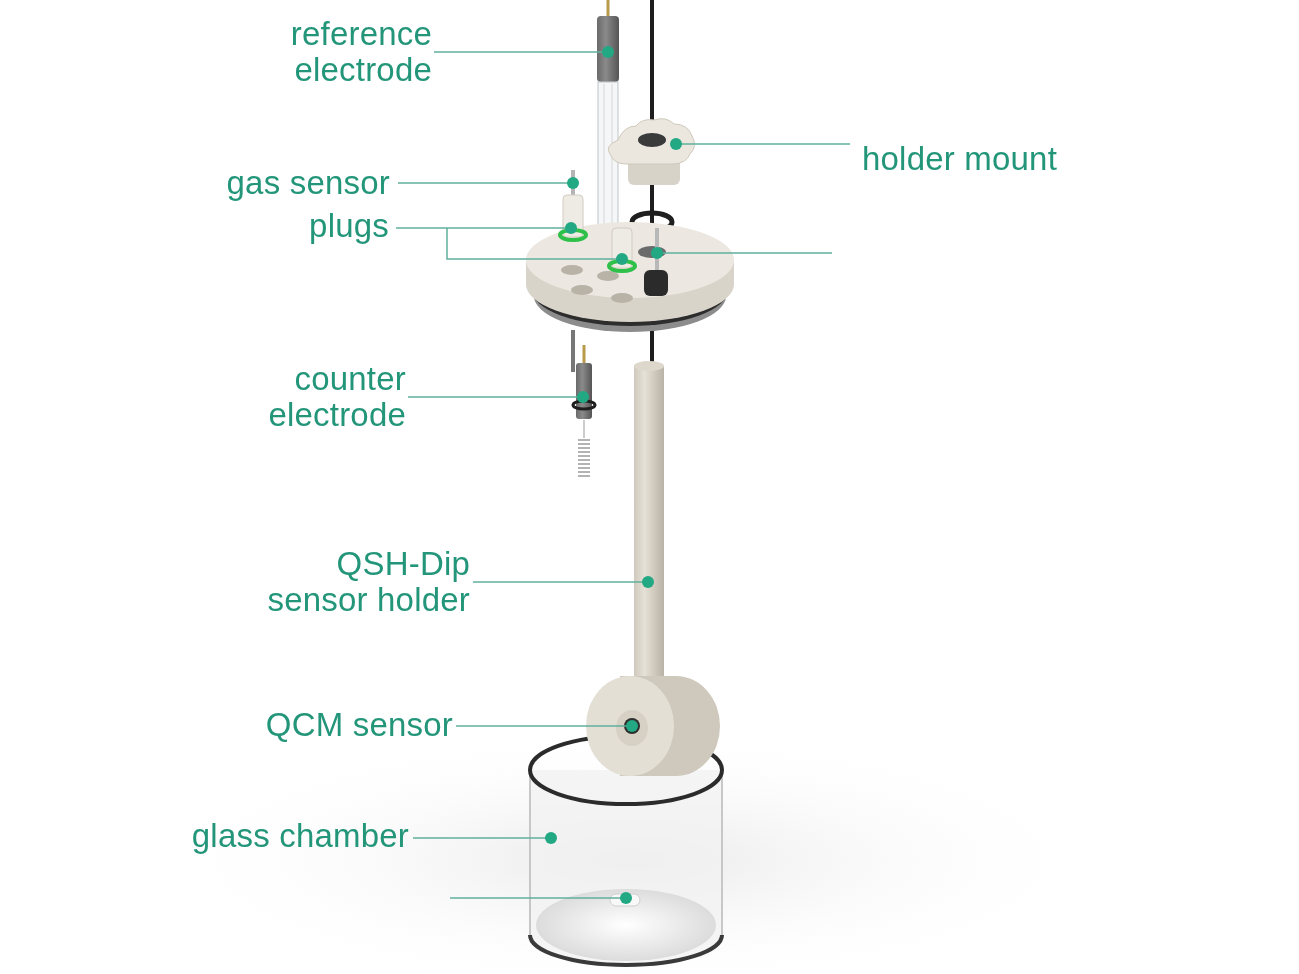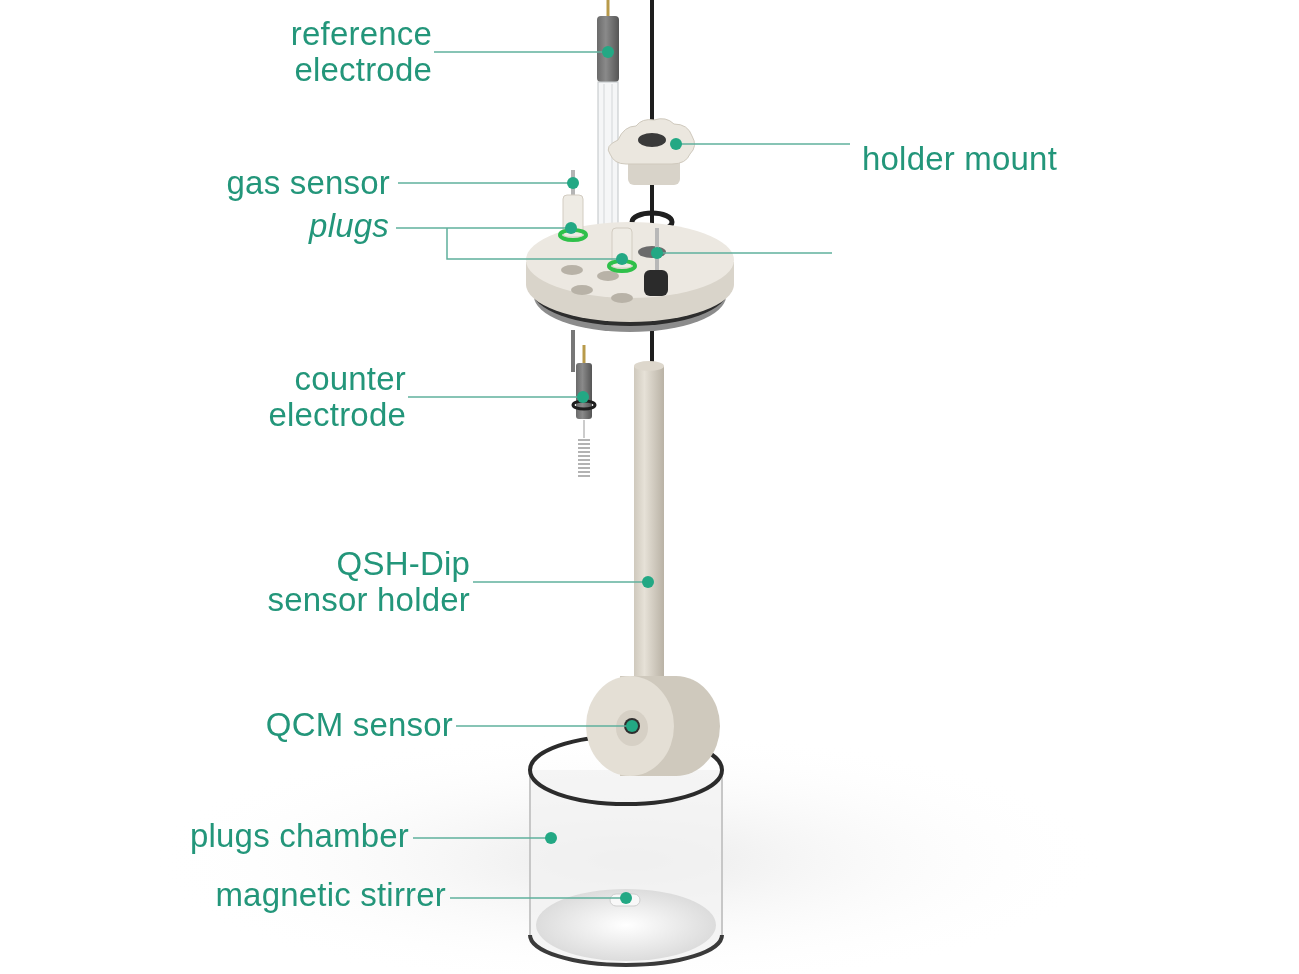--- a/index.html
+++ b/index.html
@@ -164,40 +164,37 @@
   </div>
 
   <div class="label left" style="left:862px; top:125px;margin-top:16px;">
     <div>holder mount</div>
   </div>
 
   <div class="label right" style="right:909px; top:165px;">
     <div>gas sensor</div>
   </div>
 
-  <div class="label right" style="right:910px; top:208px;font-style:italic;">
+  <div class="label right" style="right:910px; top:208px;">
     <div>plugs</div>
   </div>
 
 
   <div class="label right" style="right:893px; top:361px;text-align:right;">
     <div>counter</div>
     <div>electrode</div>
   </div>
 
   <div class="label right" style="right:846px; top:707px;">
     <div>QCM sensor</div>
   </div>
 
   <div class="label right" style="right:829px; top:546px;">
     <div>QSH-Dip</div>
     <div>sensor holder</div>
   </div>
 
   <div class="label right" style="right:890px; top:818px;">
-    <div>plugs chamber</div>
-  </div>
-
-  <div class="label right" style="right:853px; top:877px;">
-    <div>magnetic stirrer</div>
-  </div>
+    <div>glass chamber</div>
+  </div>
+
 
 </div>
 
 </body></html>

